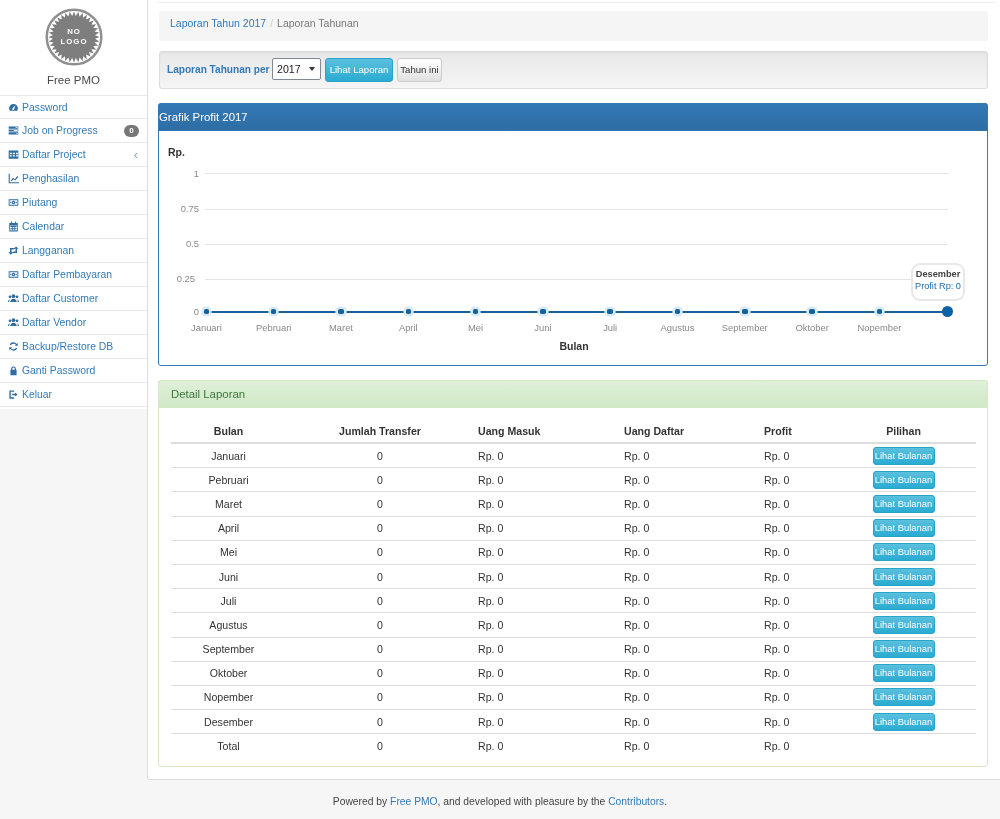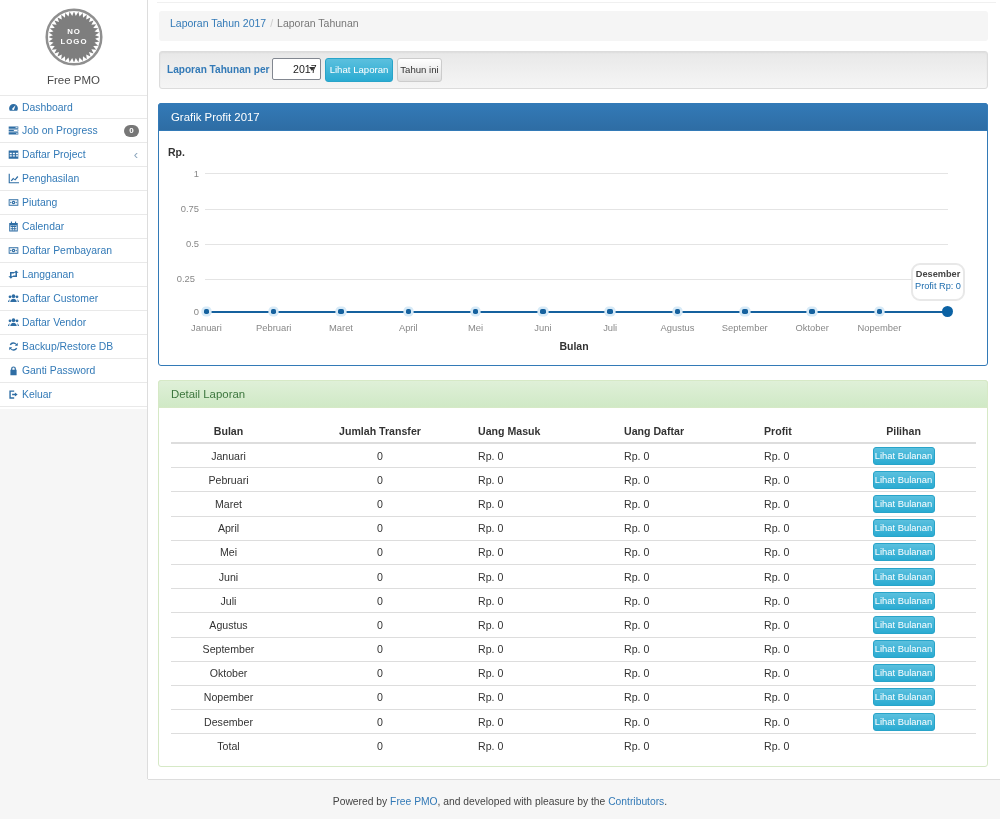--- a/index.html
+++ b/index.html
@@ -26,36 +26,36 @@
 #crumb{left:159px;top:11px;width:829px;height:30px;background:#f5f5f5;border-radius:3px;
   font-size:10.5px;line-height:25px;padding-left:11px;box-sizing:border-box;color:#777;}
 #crumb .sep{color:#ccc;padding:0 4px;}
 
 #well{left:159px;top:51px;width:829px;height:38px;box-sizing:border-box;
   border:1px solid #dcdcdc;border-radius:3px;
   background:linear-gradient(to bottom,#e8e8e8 0,#f5f5f5 100%);
   box-shadow:inset 0 1px 2px rgba(0,0,0,.05);}
 #sel{position:absolute;left:113px;top:7px;width:49px;height:22px;background:#fff;
   border:1px solid #828790;border-radius:2px;color:#222;
-  line-height:20px;padding-left:20px;box-sizing:border-box;font-size:10.6px;}
+  line-height:20px;padding-left:4px;box-sizing:border-box;font-size:10.6px;}
 #sel .ar{position:absolute;right:5px;top:8px;width:0;height:0;
   border-left:3.5px solid transparent;border-right:3.5px solid transparent;border-top:4.5px solid #333;}
 .btninfo{background:linear-gradient(to bottom,#5bc0de 0,#2aabd2 100%);border:1px solid #28a4c9;
   color:#fff;border-radius:3px;box-sizing:border-box;text-align:center;}
 .btndef{background:linear-gradient(to bottom,#fff 0,#e0e0e0 100%);border:1px solid #ccc;
   color:#333;border-radius:3px;box-sizing:border-box;text-align:center;}
 #btn1{left:166px;top:7px;width:68px;height:24px;font-size:9.6px;line-height:22px;}
 #btn2{left:238px;top:7px;width:45px;height:24px;font-size:9.6px;line-height:22px;}
 
 #cpanel{left:158px;top:103px;width:830px;height:263px;box-sizing:border-box;
   border:1px solid #337ab7;border-radius:3px;background:#fff;}
 #chead{left:158px;top:103px;width:830px;height:28px;box-sizing:border-box;
   background:linear-gradient(to bottom,#337ab7 0,#2e6da4 100%);
   border:1px solid #337ab7;border-radius:3px 3px 0 0;
-  color:#fff;font-size:11.4px;line-height:27px;padding-left:12px;}
+  color:#fff;font-size:11.4px;line-height:27px;}
 .gline{height:1px;background:#e4e4e4;left:205px;width:743px;}
 .ylab{width:60px;text-align:right;font-size:9.4px;color:#888;}
 .xlab{width:70px;text-align:center;font-size:9.4px;color:#888;}
 #serline{left:206px;top:310.5px;width:741px;height:2px;background:#15619e;}
 .dot{width:5.6px;height:5.6px;border-radius:1.8px;background:#15619e;top:308.7px;box-shadow:0 0 0 2.6px #d7eaf7;}
 #bigdot{left:941.5px;top:306px;width:11px;height:11px;border-radius:50%;background:#0b62a4;}
 #tip{left:911px;top:263px;width:54px;height:38px;background:rgba(255,255,255,.95);
   border:2px solid #e8e8e8;border-radius:9px;box-sizing:border-box;text-align:center;
   font-size:9.7px;}
 #tip .t1{font-weight:bold;color:#444;margin-top:4px;font-size:9.2px;}
@@ -89,21 +89,21 @@
   <polygon fill="#7e7e7e" points="29.0,3.4 30.8,7.9 33.4,3.8 34.5,8.5 37.8,4.9 38.0,9.8 41.8,6.8 41.2,11.6 45.5,9.4 44.0,14.0 48.6,12.5 46.4,16.8 51.2,16.2 48.2,20.0 53.1,20.2 49.5,23.5 54.2,24.6 50.1,27.2 54.6,29.0 50.1,30.8 54.2,33.4 49.5,34.5 53.1,37.8 48.2,38.0 51.2,41.8 46.4,41.2 48.6,45.5 44.0,44.0 45.5,48.6 41.2,46.4 41.8,51.2 38.0,48.2 37.8,53.1 34.5,49.5 33.4,54.2 30.8,50.1 29.0,54.6 27.2,50.1 24.6,54.2 23.5,49.5 20.2,53.1 20.0,48.2 16.2,51.2 16.8,46.4 12.5,48.6 14.0,44.0 9.4,45.5 11.6,41.2 6.8,41.8 9.8,38.0 4.9,37.8 8.5,34.5 3.8,33.4 7.9,30.8 3.4,29.0 7.9,27.2 3.8,24.6 8.5,23.5 4.9,20.2 9.8,20.0 6.8,16.2 11.6,16.8 9.4,12.5 14.0,14.0 12.5,9.4 16.8,11.6 16.2,6.8 20.0,9.8 20.2,4.9 23.5,8.5 24.6,3.8 27.2,7.9"></polygon>
   <text x="29" y="25.8" font-size="7.8" font-weight="bold" fill="#fff" text-anchor="middle" letter-spacing="1" font-family="Liberation Sans">NO</text>
   <text x="29" y="35.8" font-size="7.8" font-weight="bold" fill="#fff" text-anchor="middle" letter-spacing="1" font-family="Liberation Sans">LOGO</text>
 </svg>
 <div class="abs" id="freepmo">Free PMO</div>
 
 <ul class="menu">
   <li><svg width="11" height="11" viewBox="0 0 16 16" fill="#2e6da4">
         <path d="M8 2.8A6.4 6.4 0 0 0 1.6 9.2c0 1.25.36 2.4.98 3.4h10.84c.62-1 .98-2.15.98-3.4A6.4 6.4 0 0 0 8 2.8z"></path>
         <path d="M6.7 11.4a1.5 1.5 0 0 1-.4-2.1L11 4.6 8.8 11a1.5 1.5 0 0 1-2.1.4z" fill="#fff"></path>
-      </svg><span class="t">Dashboard</span></li>
+      </svg><span class="t">Password</span></li>
   <li><svg width="11" height="11" viewBox="0 0 16 16" fill="#2e6da4">
         <path d="M1 2.2h14v3.2H1zM1 6.4h14v3.2H1zM1 10.6h14v3.2H1z"></path>
         <path d="M11 3.2h3v1.2h-3zM8.5 7.4h5.5v1.2H8.5zM12 11.6h2v1.2h-2z" fill="#fff"></path>
       </svg><span class="t">Job on Progress</span><span class="badge0">0</span></li>
   <li><svg width="11" height="11" viewBox="0 0 16 16" fill="#2e6da4">
         <path d="M1 2h14v12H1zm1.5 3.5h3v2h-3zm4.5 0h3v2h-3zm4.5 0h3v2h-3zm-9 3.5h3v2h-3zm4.5 0h3v2h-3zm4.5 0h3v2h-3z" fill-rule="evenodd"></path>
       </svg><span class="t">Daftar Project</span><span class="chev">‹</span></li>
   <li><svg width="11" height="11" viewBox="0 0 16 16" fill="#2e6da4">
         <path d="M1 1h1.6v12.4H16V15H1zM4 11l3.5-4 2.5 2 3.5-4.5 1.5 1.2L10.5 11 8 9l-2.6 3z"></path>
       </svg><span class="t">Penghasilan</span></li>
@@ -115,29 +115,29 @@
         <rect x="11.3" y="7" width="1.5" height="2"></rect>
       </svg><span class="t">Piutang</span></li>
   <li><svg width="11" height="11" viewBox="0 0 16 16" fill="#2e6da4">
         <rect x="4.2" y="0.8" width="1.6" height="2.8"></rect>
         <rect x="10.2" y="0.8" width="1.6" height="2.8"></rect>
         <path d="M1.8 2.8h12.4v12.4H1.8zm1.4 3.8v7.2h9.6V6.6z" fill-rule="evenodd"></path>
         <path d="M3.8 7.4h8.4v1.4H3.8zM3.8 10h8.4v1.4H3.8zM3.8 12.6h8.4v1H3.8z"></path>
         <path d="M5.6 6.6h1.2v7.2H5.6zM9.2 6.6h1.2v7.2H9.2z"></path>
       </svg><span class="t">Calendar</span></li>
   <li><svg width="11" height="11" viewBox="0 0 16 16" fill="#2e6da4">
+        <path d="M4.2 14L.6 10.4h2.3V4.4h7.6L8.4 6.6H5.1v3.8h2.7zM11.8 2l3.6 3.6h-2.3v6H5.5l2.1-2.2h3.3V5.6H8.2z"></path>
+      </svg><span class="t">Langganan</span></li>
+  <li><svg width="11" height="11" viewBox="0 0 16 16" fill="#2e6da4">
         <path d="M1 3.3h14v9.4H1zm1.3 1.3v6.8h11.4V4.6z" fill-rule="evenodd"></path>
         <circle cx="8" cy="8" r="2.6"></circle>
         <circle cx="8" cy="8" r="0.9" fill="#fff"></circle>
         <rect x="3.2" y="7" width="1.5" height="2"></rect>
         <rect x="11.3" y="7" width="1.5" height="2"></rect>
       </svg><span class="t">Daftar Pembayaran</span></li>
-  <li><svg width="11" height="11" viewBox="0 0 16 16" fill="#2e6da4">
-        <path d="M4.2 14L.6 10.4h2.3V4.4h7.6L8.4 6.6H5.1v3.8h2.7zM11.8 2l3.6 3.6h-2.3v6H5.5l2.1-2.2h3.3V5.6H8.2z"></path>
-      </svg><span class="t">Langganan</span></li>
   <li><svg width="11" height="11" viewBox="0 0 16 16" fill="#2e6da4">
         <circle cx="8" cy="4.6" r="2.7"></circle>
         <path d="M3.3 13.2c0-2.6 2.1-4.7 4.7-4.7s4.7 2.1 4.7 4.7z"></path>
         <circle cx="2.9" cy="5.6" r="2"></circle>
         <circle cx="13.1" cy="5.6" r="2"></circle>
         <path d="M0 13.2c0-1.9 1.1-3.5 2.7-4.2-.5 1-.8 2.1-.8 3.3v.9zM16 13.2h-1.9v-.9c0-1.2-.3-2.3-.8-3.3 1.6.7 2.7 2.3 2.7 4.2z"></path>
       </svg><span class="t">Daftar Customer</span></li>
   <li><svg width="11" height="11" viewBox="0 0 16 16" fill="#2e6da4">
         <circle cx="8" cy="4.6" r="2.7"></circle>
         <path d="M3.3 13.2c0-2.6 2.1-4.7 4.7-4.7s4.7 2.1 4.7 4.7z"></path>

